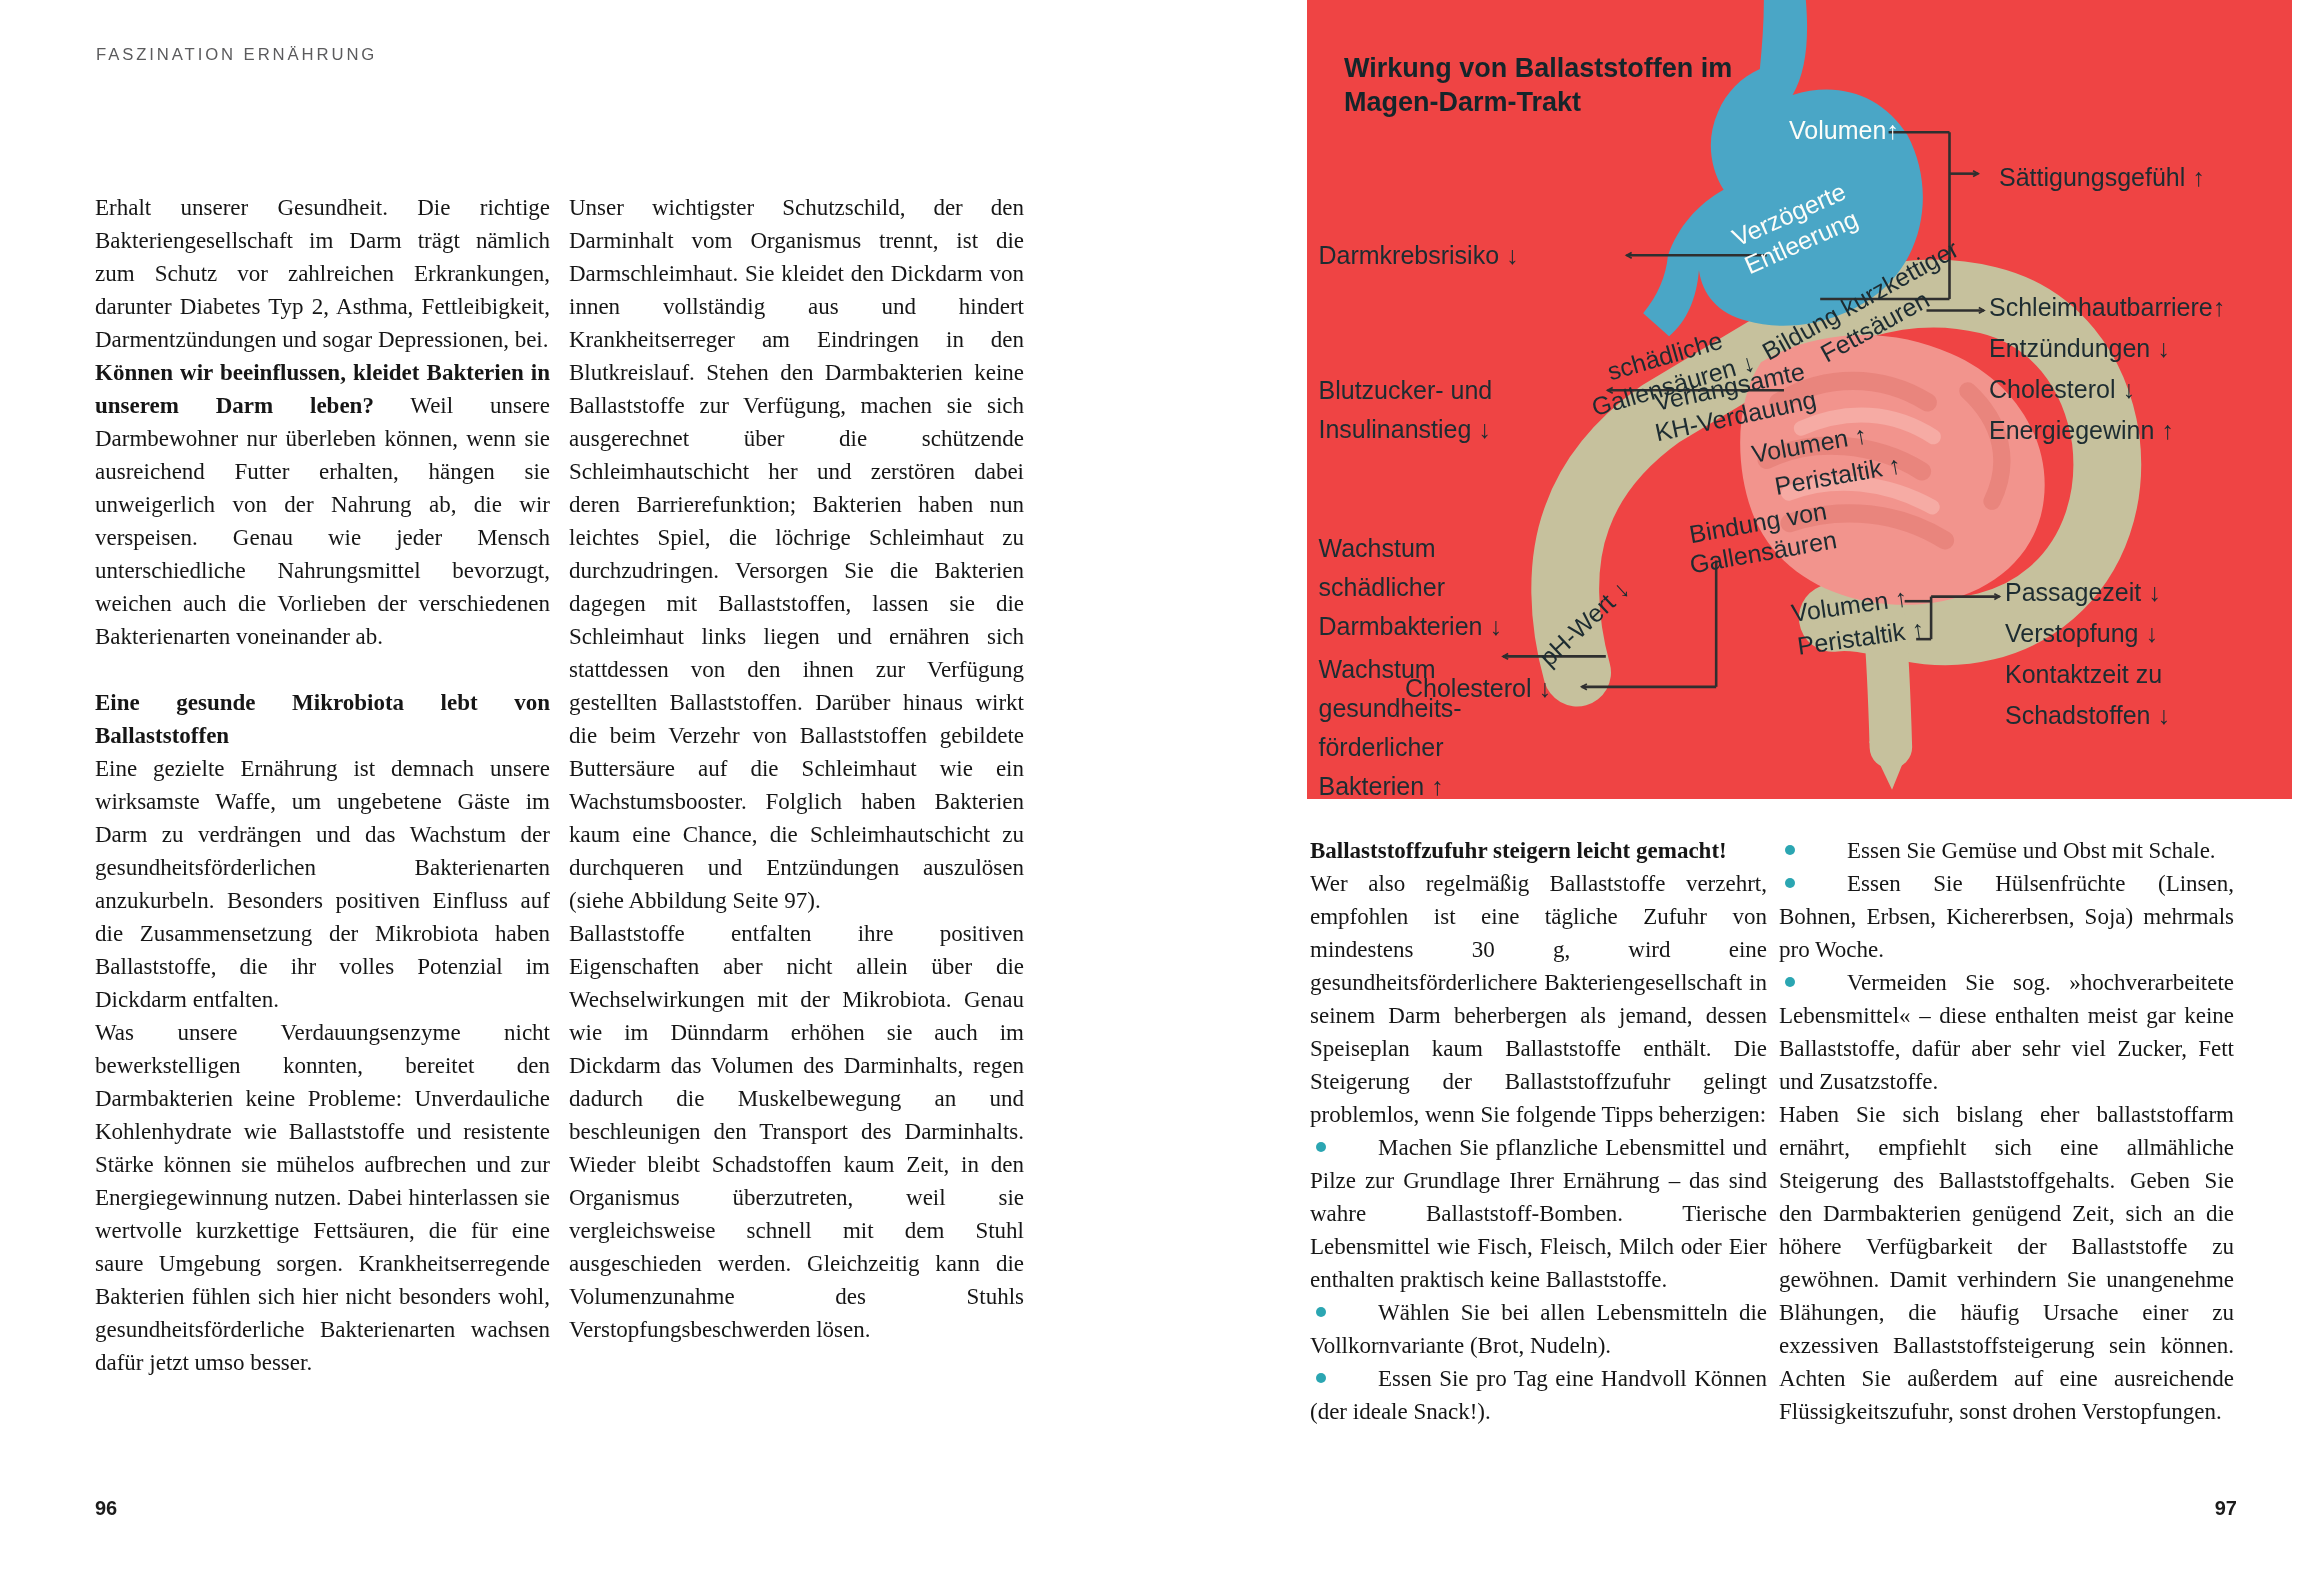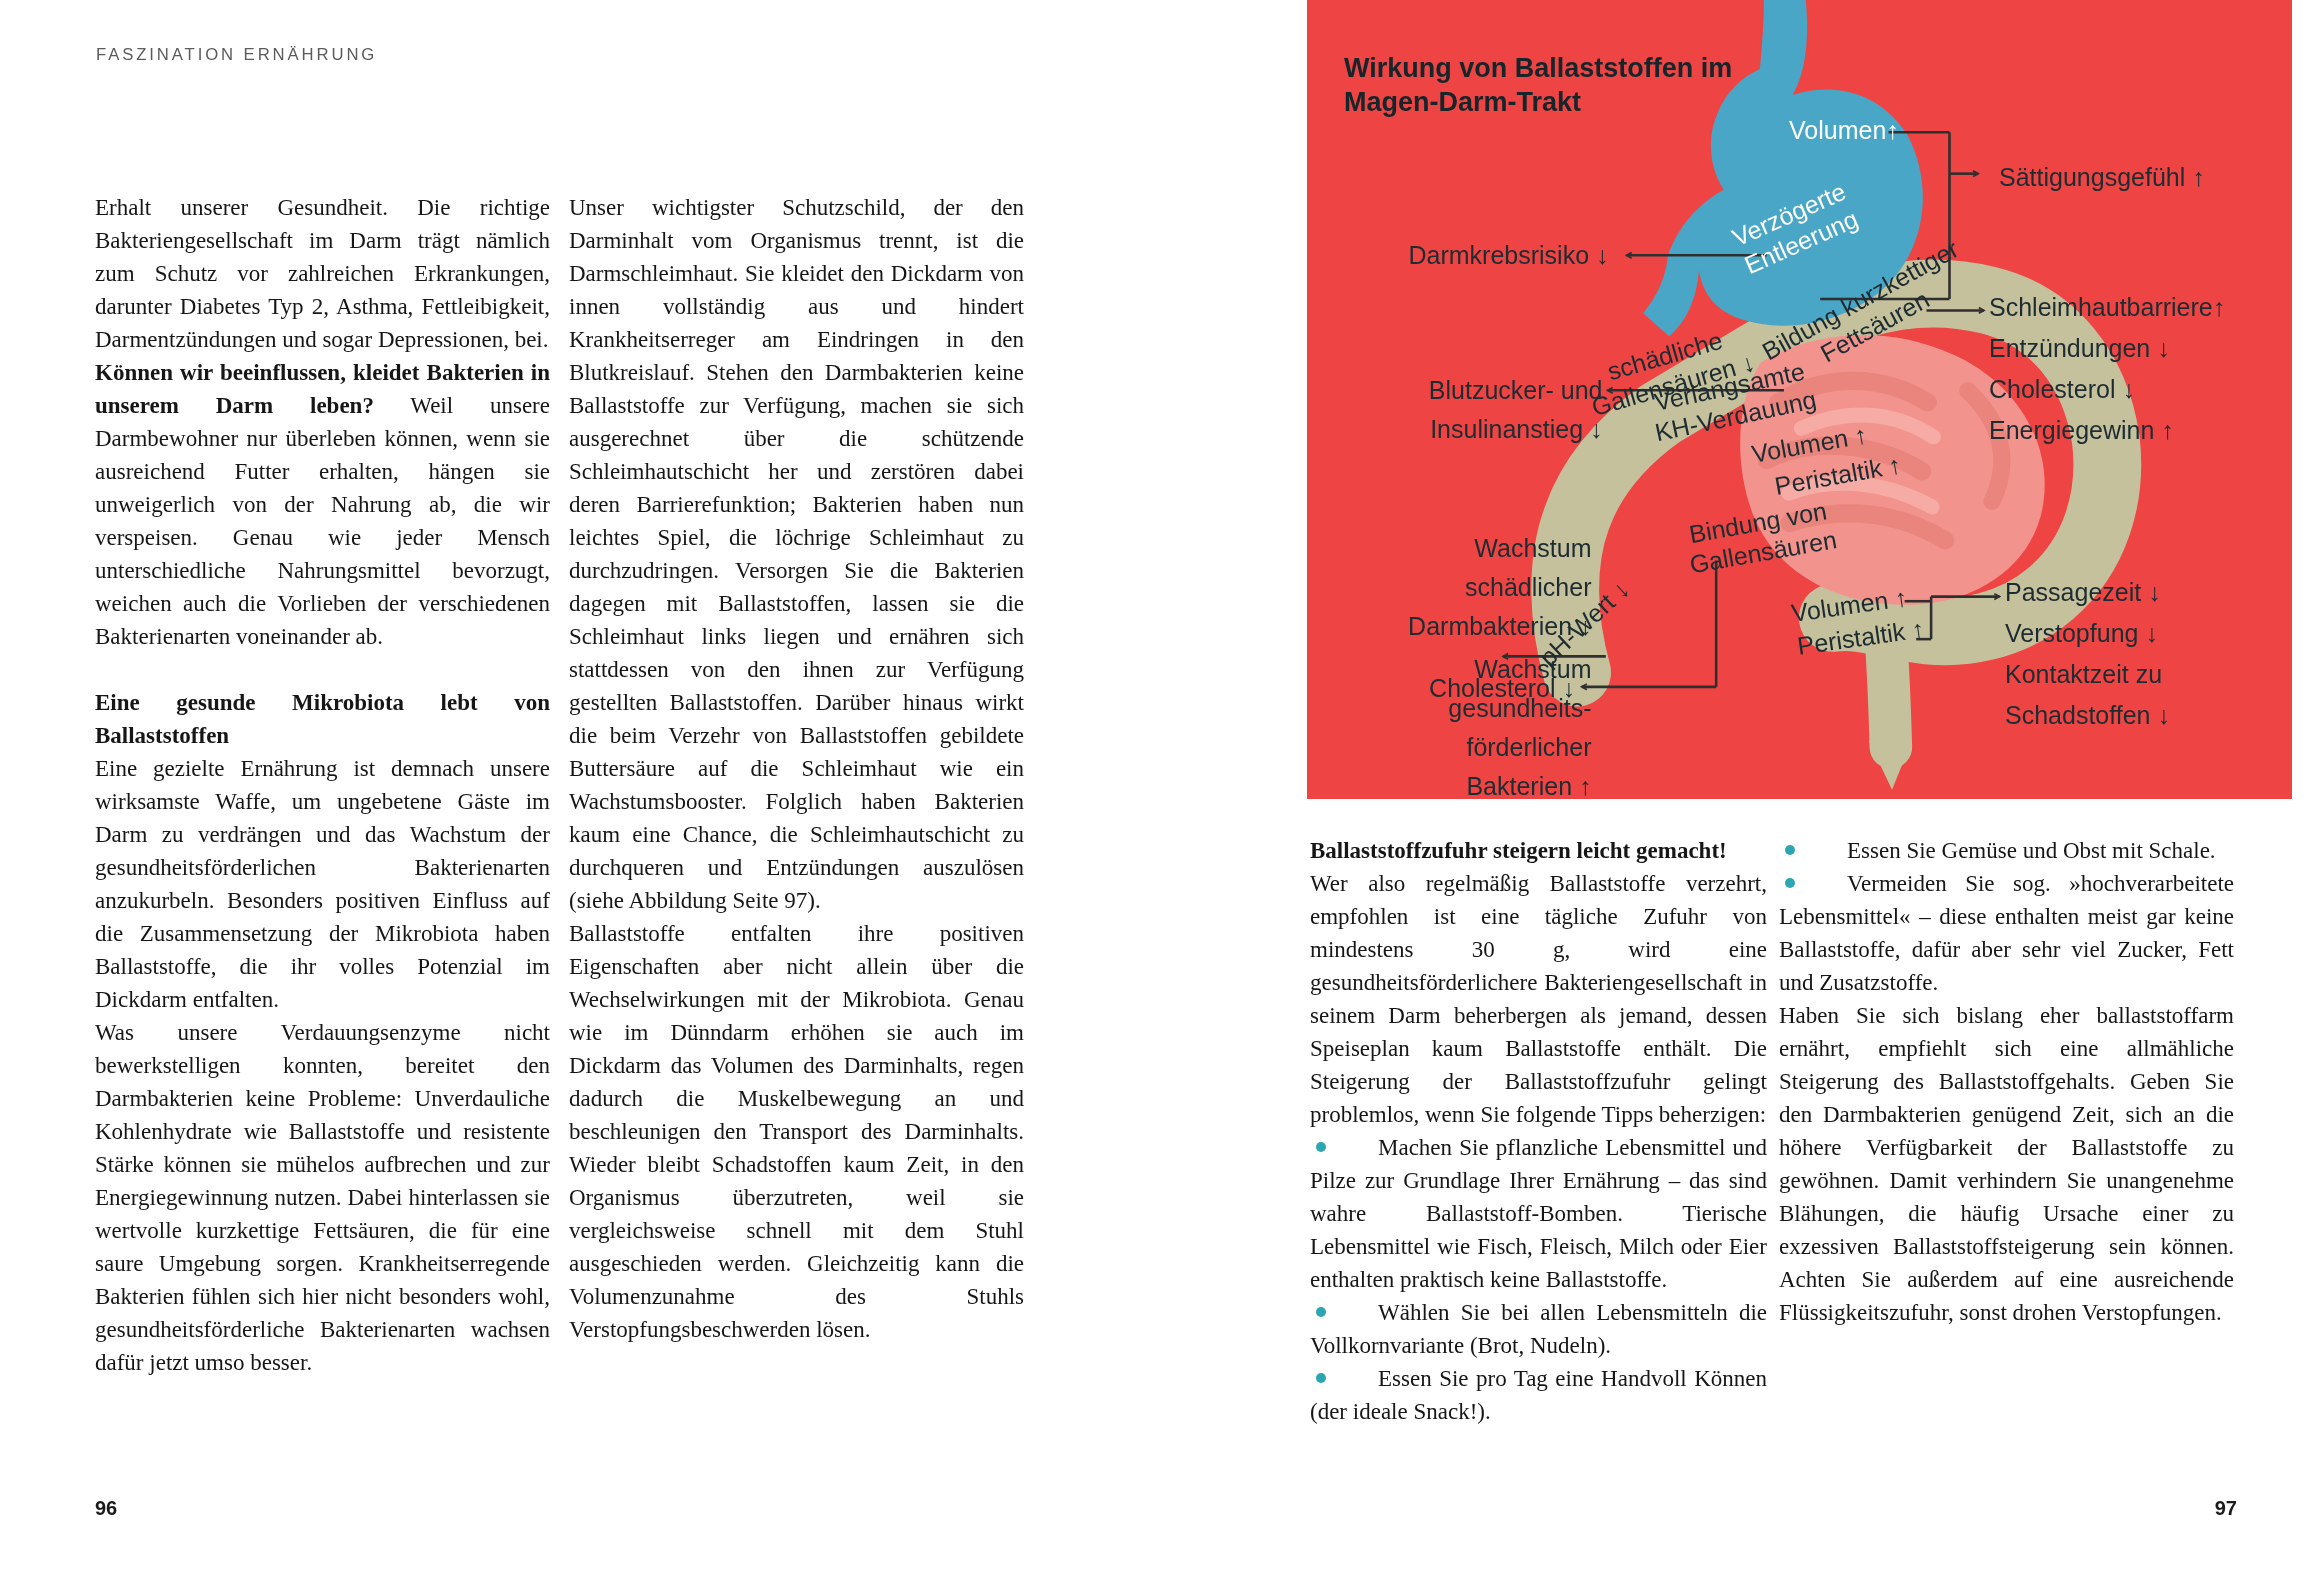--- a/index.html
+++ b/index.html
@@ -46,21 +46,21 @@
   .dtitle {
     position:absolute; left:37px; top:51px;
     font-family:"Liberation Sans", sans-serif; font-weight:bold;
     font-size:27px; line-height:34px; color:#15252a; white-space:nowrap;
   }
   .dlabel {
     position:absolute; font-family:"Liberation Sans", sans-serif;
     font-size:25px; line-height:30px; color:#1d2c31; white-space:nowrap;
   }
   .dlabel.white { color:#fcfdf9; }
-  .dlabel.ralign { text-align:right; white-space:normal; }
+  .dlabel.ralign { text-align:left; white-space:normal; }
   .dlabel.center { text-align:center; white-space:normal; }
   .lh68 { line-height:39px; }
   .lh71 { line-height:41px; }
   .l-volumen-stomach { left:482px; top:115px; }
   .l-verzoegerte     { left:402px; top:198px; width:172px; transform:rotate(-24deg); }
   .l-saettigung      { left:692px; top:162px; }
   .l-right-group     { left:682px; top:287px; }
   .l-darmkrebs       { left:11.5px;  top:240px; width:290px; }
   .l-schaedliche     { left:267px; top:340px; width:190px; transform:rotate(-16deg); }
   .l-bildung         { left:434px; top:283px; width:253px; transform:rotate(-29deg); }
@@ -222,20 +222,21 @@
     <ul class="tips">
       <li><span class="dot"></span><span>Machen Sie pflanzliche Lebensmittel und Pilze zur Grundlage Ihrer Ernährung – das sind wahre Ballaststoff-Bomben. Tierische Lebensmittel wie Fisch, Fleisch, Milch oder Eier enthalten praktisch keine Ballaststoffe.</span></li>
       <li><span class="dot"></span><span>Wählen Sie bei allen Lebensmitteln die Vollkornvariante (Brot, Nudeln).</span></li>
       <li><span class="dot"></span><span>Essen Sie pro Tag eine Handvoll Können (der ideale Snack!).</span></li>
     </ul>
   </div>
 
   <div class="col col-4">
     <ul class="tips">
       <li><span class="dot"></span><span>Essen Sie Gemüse und Obst mit Schale.</span></li>
+      <li><span class="dot"></span><span>Essen Sie Hülsenfrüchte (Linsen, Bohnen, Erbsen, Kichererbsen, Soja) mehrmals pro Woche.</span></li>
       <li><span class="dot"></span><span>Vermeiden Sie sog. »hochverarbeitete Lebensmittel« – diese enthalten meist gar keine Ballaststoffe, dafür aber sehr viel Zucker, Fett und Zusatzstoffe.</span></li>
     </ul>
     <p>Haben Sie sich bislang eher ballaststoffarm ernährt, empfiehlt sich eine allmähliche Steigerung des Ballaststoffgehalts. Geben Sie den Darmbakterien genügend Zeit, sich an die höhere Verfügbarkeit der Ballaststoffe zu gewöhnen. Damit verhindern Sie unangenehme Blähungen, die häufig Ursache einer zu exzessiven Ballaststoffsteigerung sein können. Achten Sie außerdem auf eine ausreichende Flüssigkeitszufuhr, sonst drohen Verstopfungen.</p>
   </div>
 
   <div class="pagenum left">96</div>
   <div class="pagenum right">97</div>
 
 </div>
 

